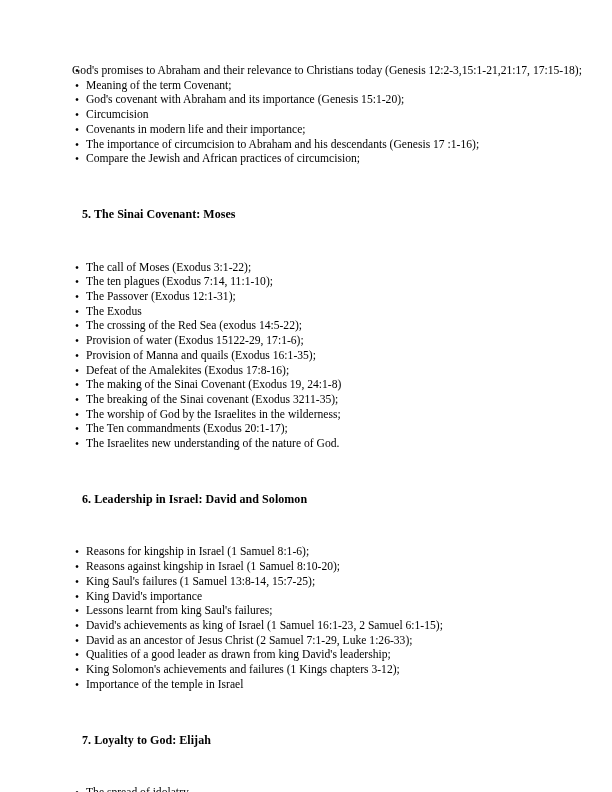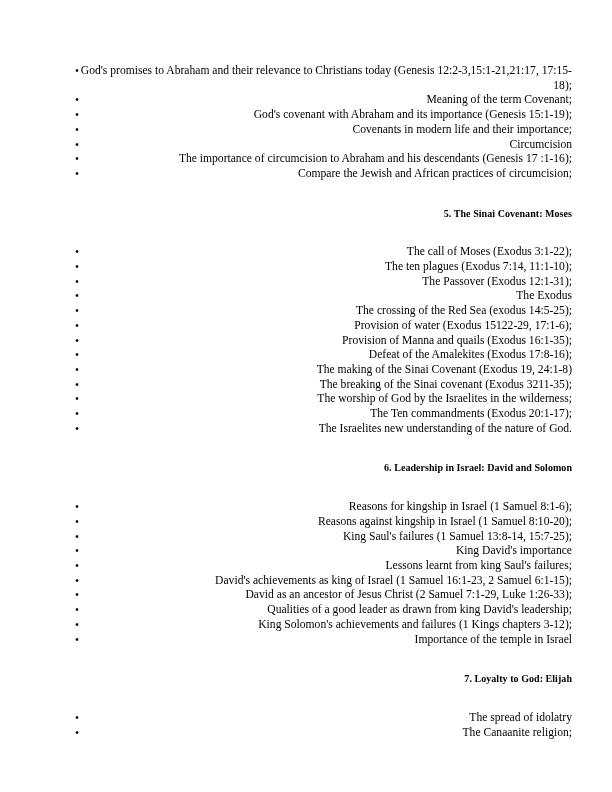--- a/index.html
+++ b/index.html
@@ -12,33 +12,32 @@
     height: 792px;
     font-family: "Liberation Serif", "DejaVu Serif", serif;
     color: #000000;
     -webkit-font-smoothing: antialiased;
   }
   .page {
     position: relative;
     width: 612px;
     height: 792px;
     box-sizing: border-box;
-    padding: 64px 40px 40px 67px;
+    padding: 64px 19px 40px 67px;
     overflow: hidden;
-    text-align: right;
   }
   .doc-body {
     font-size: 11.6px;
     line-height: 14.7px;
   }
   .section-heading {
     font-weight: bold;
-    font-size: 10px;
+    font-size: 12px;
     line-height: 14.7px;
-    margin: 0;
+    margin: 15px;
     padding: 0;
     letter-spacing: 0.05px;
   }
   
   .gap-before-heading {
     height: 25px;
   }
   
   .gap-after-heading {
     height: 24px;
@@ -76,39 +75,39 @@
 </style>
 </head>
 <body>
 
 <div class="page">
   <div class="doc-body">
 
     <ul class="bullets">
       <li class="wrap">God's promises to Abraham and their relevance to Christians today (Genesis 12:2-3,15:1-21,21:17, 17:15-18);</li>
       <li>Meaning of the term Covenant;</li>
-      <li>God's covenant with Abraham and its importance (Genesis 15:1-19);</li>
+      <li>God's covenant with Abraham and its importance (Genesis 15:1-20);</li>
+      <li>Circumcision</li>
       <li>Covenants in modern life and their importance;</li>
-      <li>Circumcision</li>
       <li>The importance of circumcision to Abraham and his descendants (Genesis 17 :1-16);</li>
       <li>Compare the Jewish and African practices of circumcision;</li>
     </ul>
 
     <div class="gap-before-heading"></div>
 
     <h2 class="section-heading">5. The Sinai Covenant: Moses</h2>
 
     <div class="gap-after-heading"></div>
 
     <ul class="bullets">
       <li>The call of Moses (Exodus 3:1-22);</li>
       <li>The ten plagues (Exodus 7:14, 11:1-10);</li>
       <li>The Passover (Exodus 12:1-31);</li>
       <li>The Exodus</li>
-      <li>The crossing of the Red Sea (exodus 14:5-25);</li>
+      <li>The crossing of the Red Sea (exodus 14:5-22);</li>
       <li>Provision of water (Exodus 15122-29, 17:1-6);</li>
       <li>Provision of Manna and quails (Exodus 16:1-35);</li>
       <li>Defeat of the Amalekites (Exodus 17:8-16);</li>
       <li>The making of the Sinai Covenant (Exodus 19, 24:1-8)</li>
       <li>The breaking of the Sinai covenant (Exodus 3211-35);</li>
       <li>The worship of God by the Israelites in the wilderness;</li>
       <li>The Ten commandments (Exodus 20:1-17);</li>
       <li>The Israelites new understanding of the nature of God.</li>
     </ul>
 

